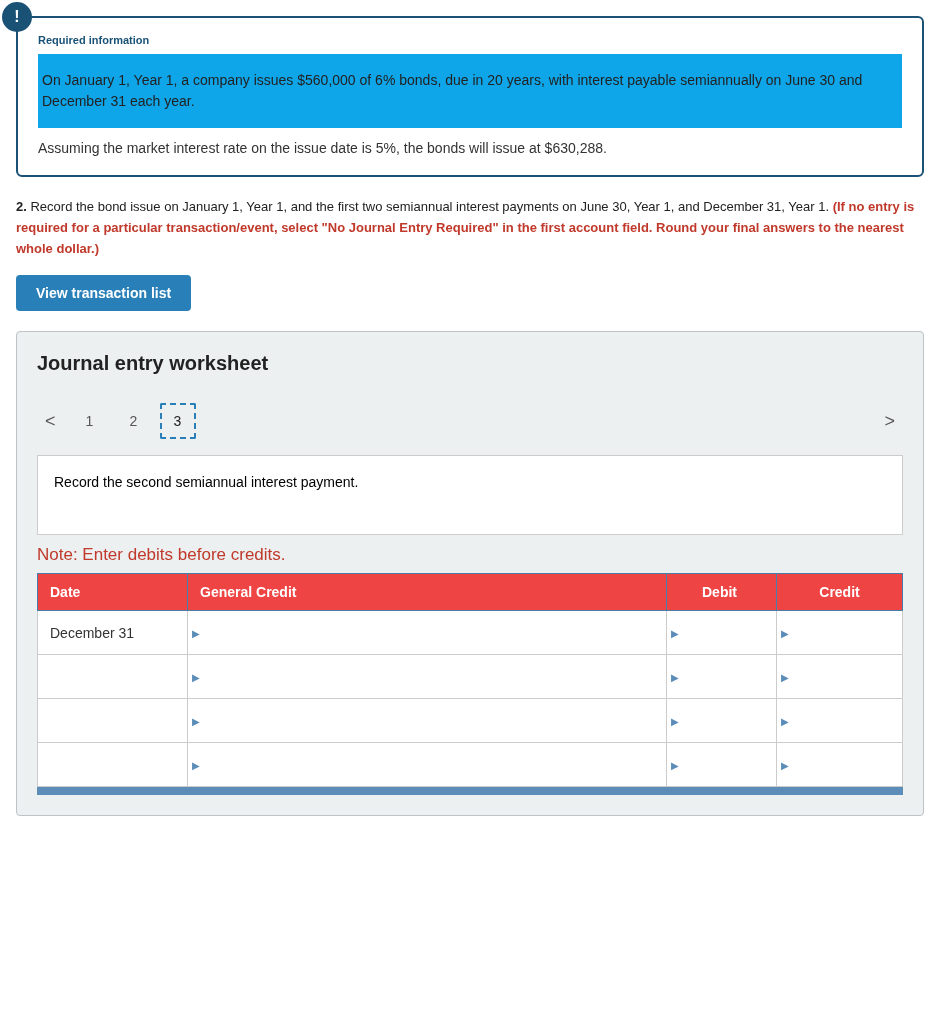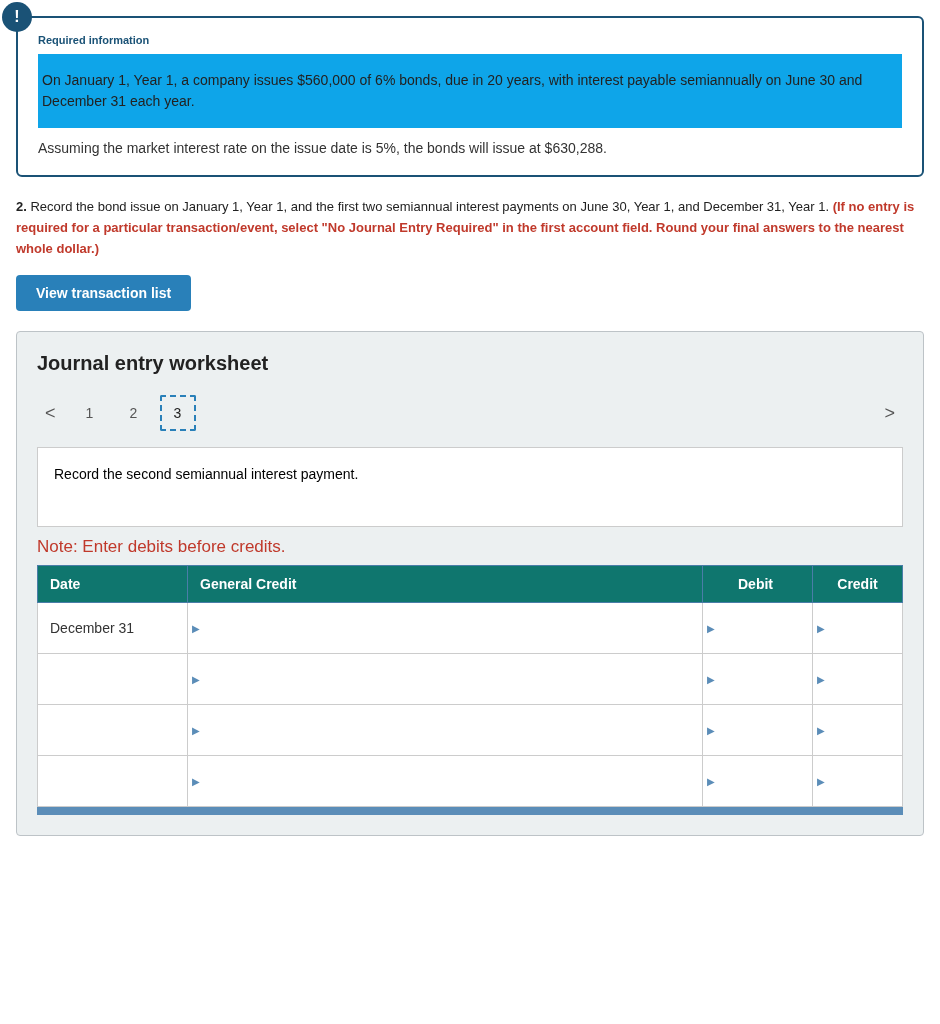--- a/index.html
+++ b/index.html
@@ -103,21 +103,21 @@
     .worksheet-container {
       background: #ecf0f1;
       border: 1px solid #bdc3c7;
       border-radius: 4px;
       padding: 20px;
     }
 
     .worksheet-title {
       font-size: 20px;
       font-weight: bold;
-      margin-bottom: 20px;
+      margin-bottom: 28px;
       color: #222;
     }
 
     
     .tab-nav {
       display: flex;
       align-items: center;
       margin-bottom: 16px;
       gap: 8px;
     }
@@ -179,21 +179,21 @@
       margin-bottom: 8px;
     }
 
     
     .journal-table {
       width: 100%;
       border-collapse: collapse;
     }
 
     .journal-table thead tr {
-      background: #0f766e;
+      background: #ef4444;
       color: #fff;
     }
 
     .journal-table thead th {
       padding: 10px 12px;
       text-align: left;
       font-weight: bold;
       font-size: 14px;
       border: 1px solid #4a7da8;
     }
@@ -202,21 +202,21 @@
       text-align: center;
     }
 
     .journal-table tbody tr {
       background: #fff;
     }
 
     .journal-table tbody td {
       border: 1px solid #ccc;
       padding: 0;
-      height: 51px;
+      height: 44px;
     }
 
     .journal-table tbody td.date-cell {
       padding: 8px 12px;
       font-size: 14px;
       color: #333;
     }
 
     .journal-table tbody td.input-cell {
       position: relative;
@@ -312,21 +312,21 @@
   </div>
 
   <div class="note-text">Note: Enter debits before credits.</div>
 
   <table class="journal-table">
     <thead>
       <tr>
         <th style="width:150px;">Date</th>
         <th style="width:auto;">General Credit</th>
         <th style="width:110px;padding-left:8px;" class="center">Debit</th>
-        <th style="width:90px;" class="center">Credit</th>
+        <th style="width:126px;" class="center">Credit</th>
       </tr>
     </thead>
     <tbody>
 
       <tr>
         <td class="date-cell">December 31</td>
         <td class="input-cell">
           <input type="text" style="">
         </td>
         <td class="amount-cell">

